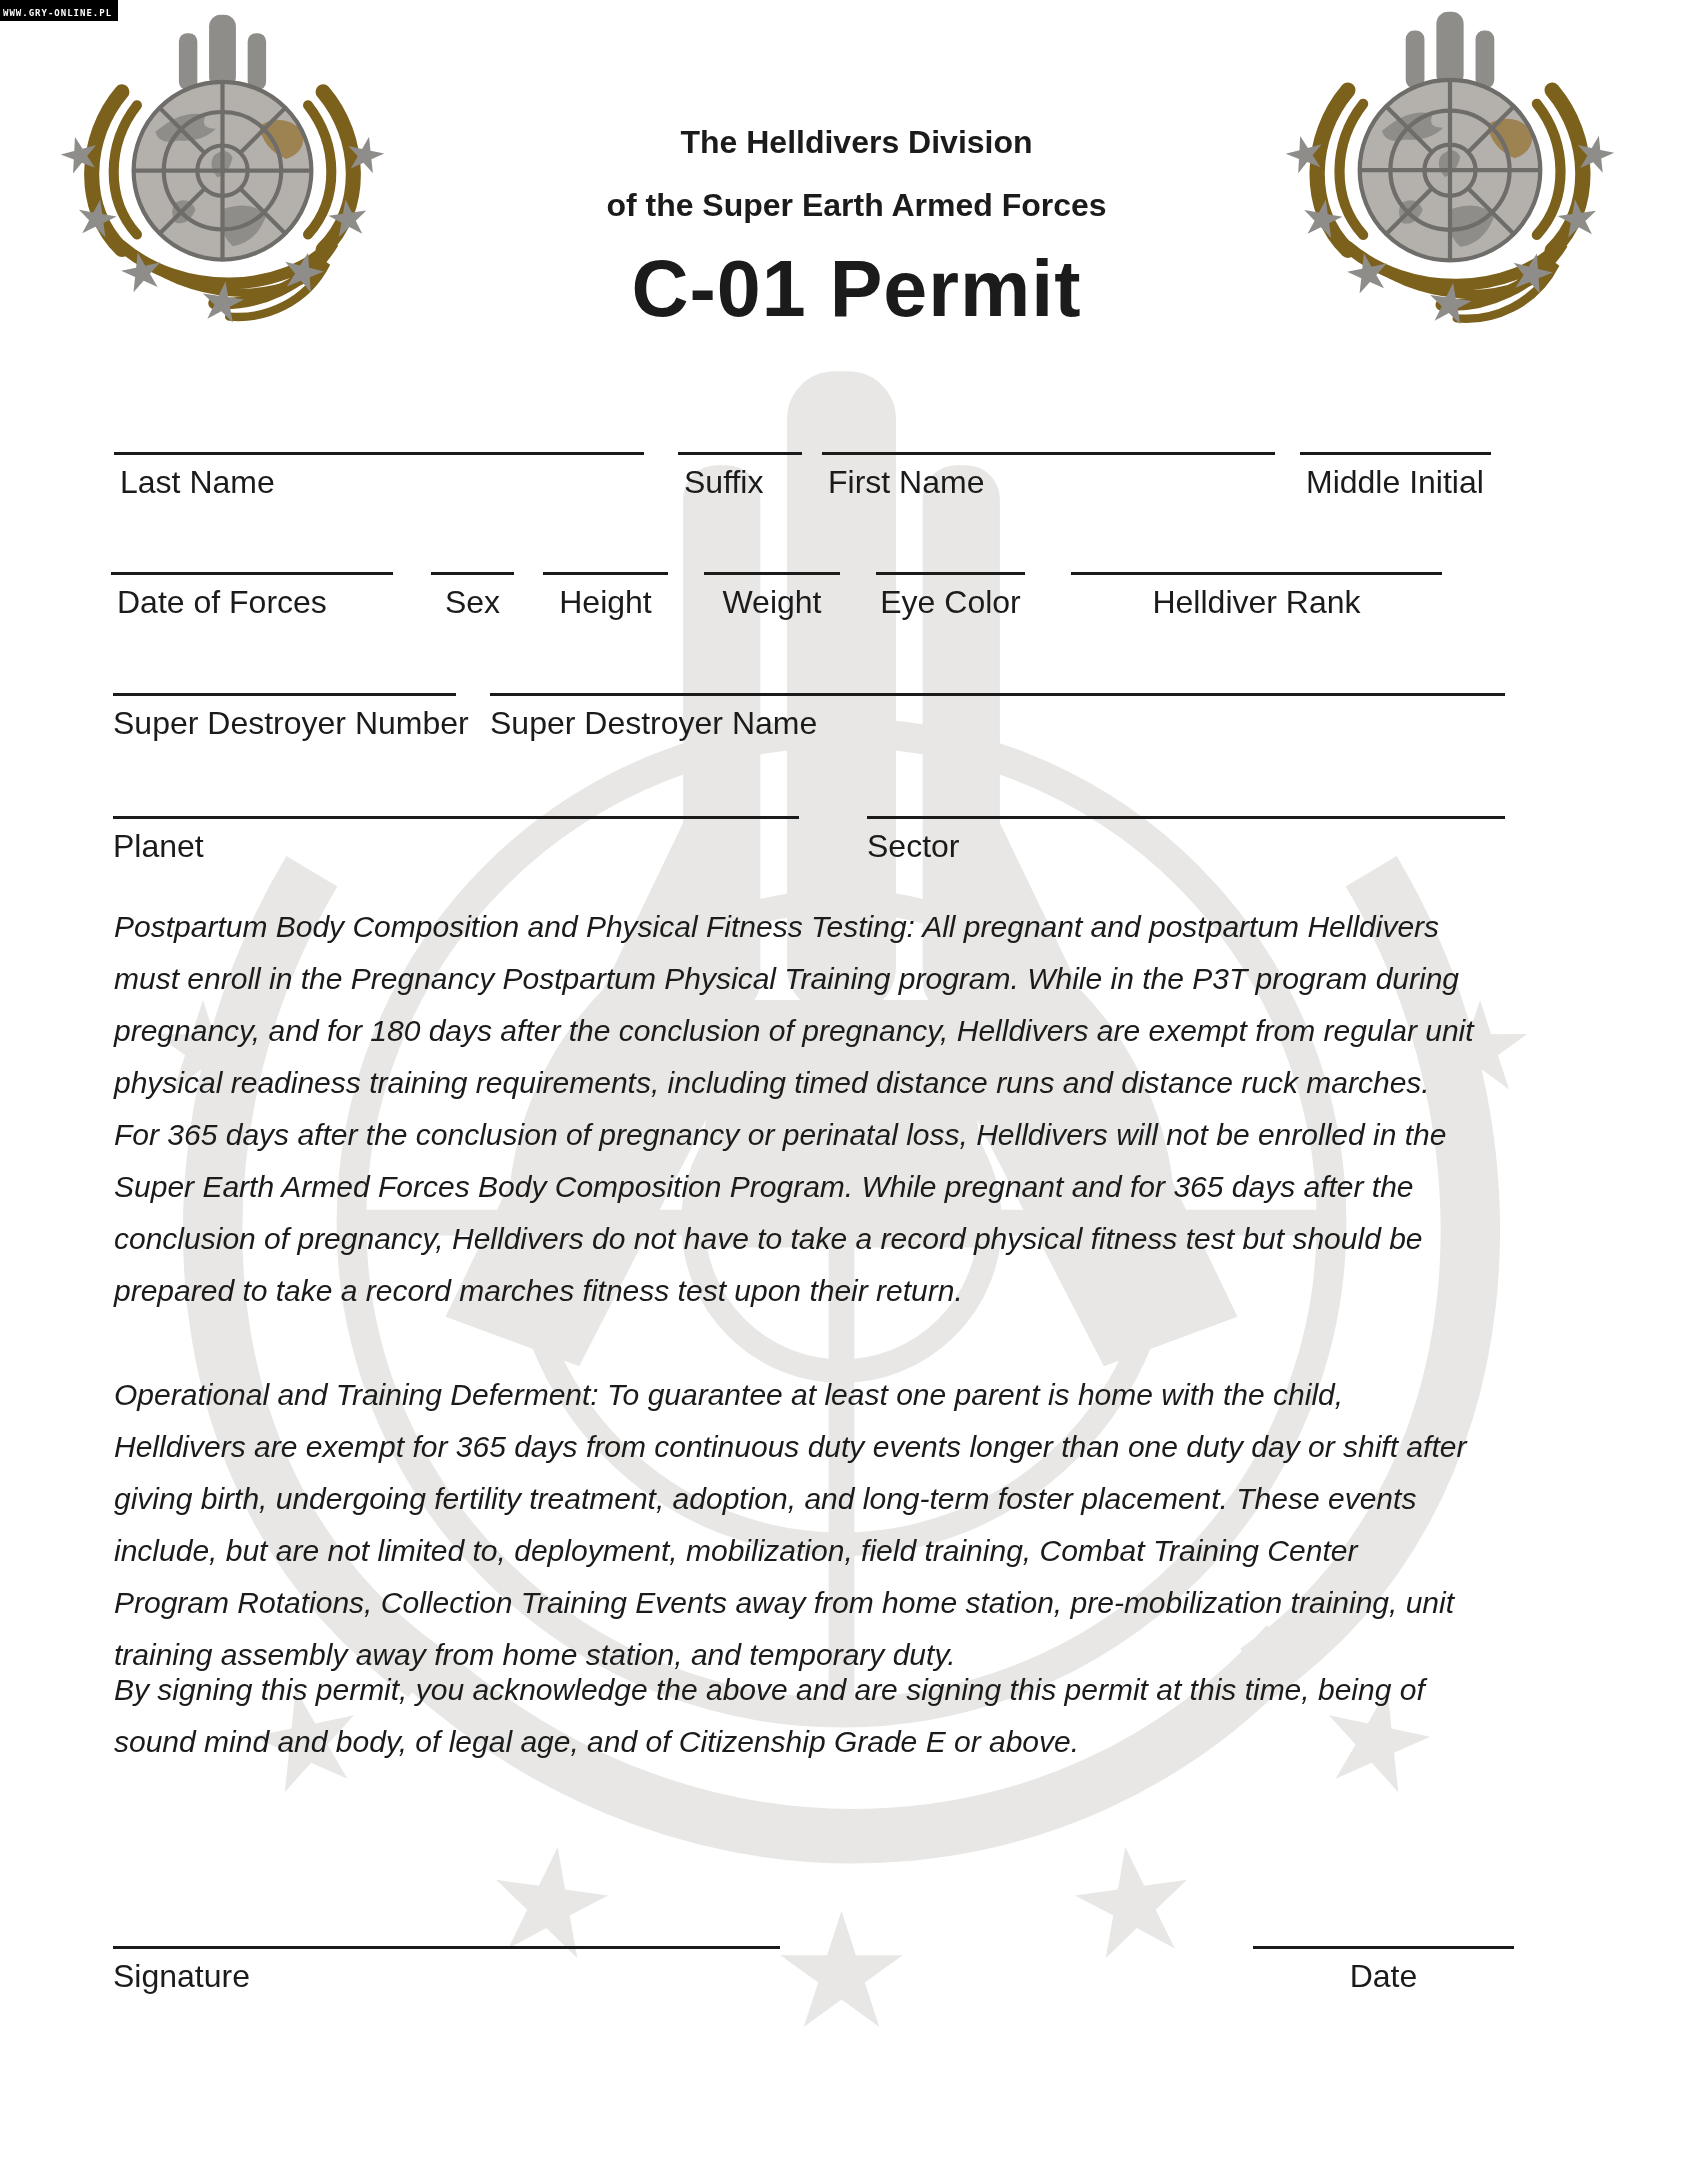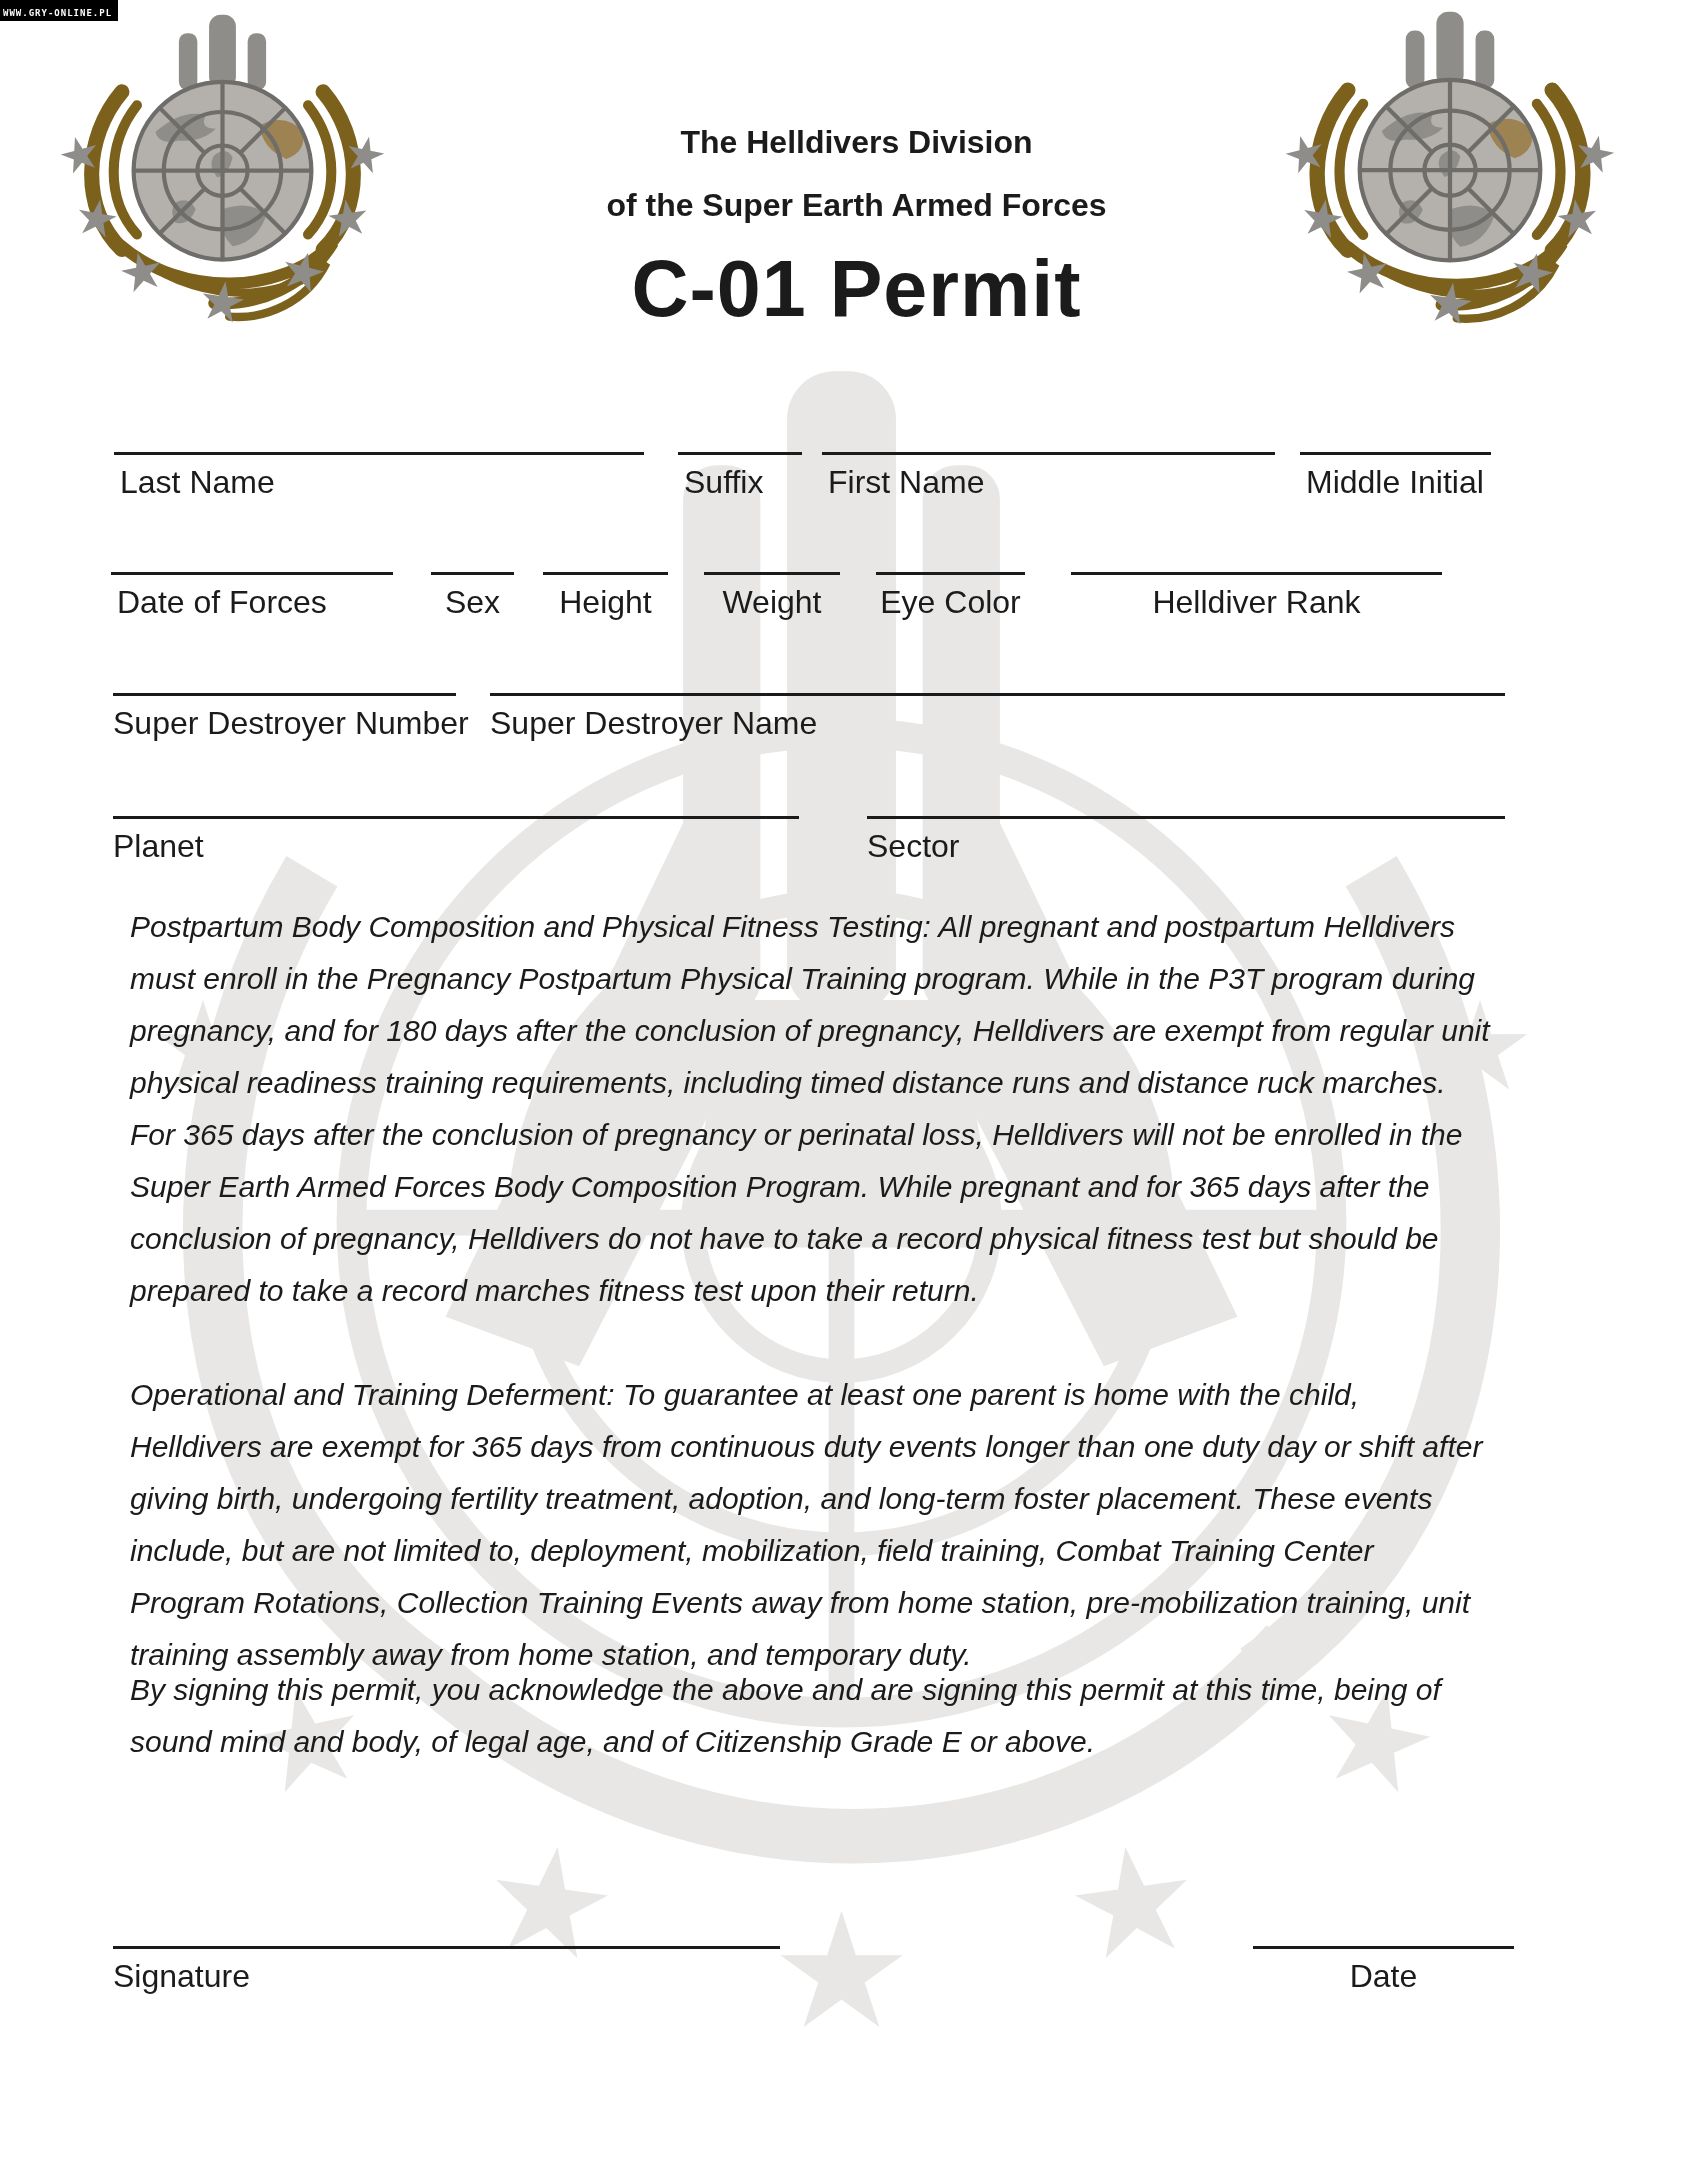--- a/index.html
+++ b/index.html
@@ -30,21 +30,21 @@
   .logo-right{left:1279px;top:5px;}
   .title-block{position:absolute;left:30px;right:0;top:111px;text-align:center;z-index:3;}
   .t1{font-size:32px;font-weight:bold;line-height:63px;white-space:nowrap;text-align:center;}
   .t2{font-size:79px;font-weight:bold;line-height:95px;margin-top:4px;letter-spacing:1px;white-space:nowrap;}
   .field{position:absolute;z-index:3;}
   .rule{height:3px;background:var(--ink);}
   .flabel{margin-top:9px;font-size:32px;line-height:36px;color:var(--ink);white-space:nowrap;}
   .pad .flabel{padding-left:6px;}
   .center .flabel{text-align:center;}
   .para{position:absolute;left:114px;width:1455px;z-index:3;}
-  .pline{font-style:italic;font-size:30px;line-height:52px;height:52px;white-space:nowrap;color:var(--ink);margin-left:16px;}
+  .pline{font-style:italic;font-size:30px;line-height:52px;height:52px;white-space:nowrap;color:var(--ink);}
 </style>
 </head>
 <body>
 
 <div class="page">
 
   <svg width="0" height="0" style="position:absolute">
     <defs>
       <path id="star-shape" d="M0,-10 L2.23,-3.07 L9.51,-3.09 L3.61,1.17 L5.88,8.09 L0,3.8 L-5.88,8.09 L-3.61,1.17 L-9.51,-3.09 L-2.23,-3.07 Z"></path>
       <symbol id="emblem" viewBox="0 0 200 192">

